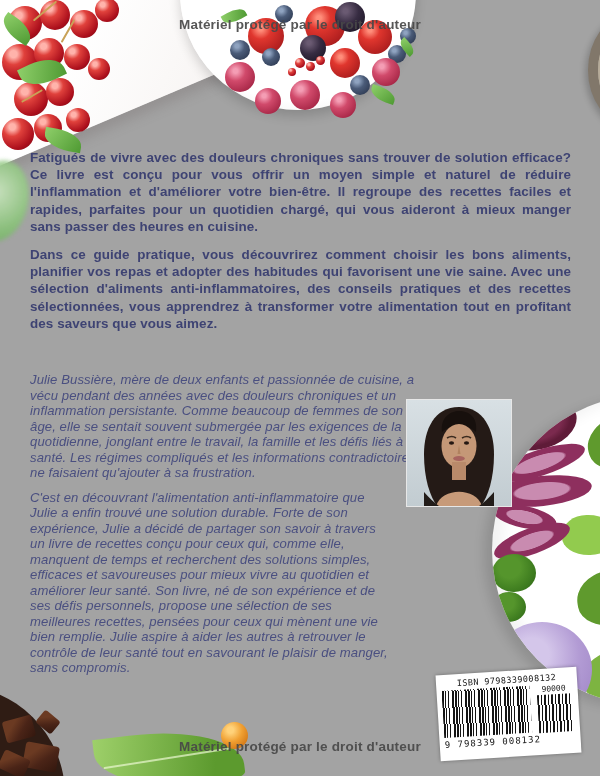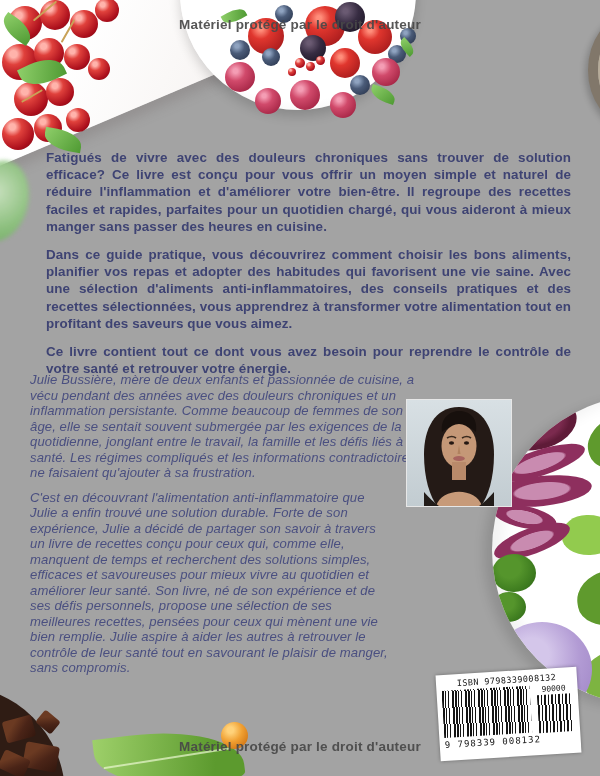--- a/index.html
+++ b/index.html
@@ -6,21 +6,21 @@
   .page{position:relative;width:600px;height:776px;background:#a3a3a3;overflow:hidden;
         font-family:"Liberation Sans",sans-serif;}
   
   .watermark{position:absolute;left:0;right:0;text-align:center;
              font-size:13.5px;font-weight:700;color:rgba(72,72,72,.92);
              letter-spacing:.2px;z-index:9;}
   .wm-top{top:17px;}
   .wm-bottom{top:739px;}
   
   .blurb{position:absolute;left:30px;top:149px;width:541px;z-index:4;}
-  .blurb p{margin:0 0 11px 16px;text-align:justify;font-size:13.4px;line-height:17.2px;
+  .blurb p{margin:0 0 11px 0;text-align:justify;font-size:13.4px;line-height:17.2px;
            font-weight:700;color:#3e4373;letter-spacing:.1px;}
   
   .bio{position:absolute;left:30px;top:372px;z-index:4;}
   .bio p{margin:0 0 9px 0;font-style:italic;font-size:13.1px;line-height:15.5px;
          font-weight:400;color:#4a4f80;letter-spacing:.1px;}
   .bio .bio-p1{width:402px;}
   .bio .bio-p2{width:362px;}
   .author-photo{position:absolute;left:407px;top:400px;width:104px;height:106px;
                 z-index:5;box-shadow:0 0 0 1px #e7e7e7;}
   
@@ -121,21 +121,20 @@
 
   <div class="leaf-bottom"></div>
   <div class="orange-berry"></div>
 
   <div class="watermark wm-top">Matériel protégé par le droit d'auteur</div>
   <div class="watermark wm-bottom">Matériel protégé par le droit d'auteur</div>
 
   <div class="blurb">
     <p>Fatigués de vivre avec des douleurs chroniques sans trouver de solution efficace? Ce livre est conçu pour vous offrir un moyen simple et naturel de réduire l'inflammation et d'améliorer votre bien-être. Il regroupe des recettes faciles et rapides, parfaites pour un quotidien chargé, qui vous aideront à mieux manger sans passer des heures en cuisine.</p>
     <p>Dans ce guide pratique, vous découvrirez comment choisir les bons aliments, planifier vos repas et adopter des habitudes qui favorisent une vie saine. Avec une sélection d'aliments anti-inflammatoires, des conseils pratiques et des recettes sélectionnées, vous apprendrez à transformer votre alimentation tout en profitant des saveurs que vous aimez.</p>
-    <p>Ce livre contient tout ce dont vous avez besoin pour reprendre le contrôle de votre santé et retrouver votre énergie.</p>
   </div>
 
   <div class="bio">
     <p class="bio-p1">Julie Bussière, mère de deux enfants et passionnée de cuisine, a vécu pendant des années avec des douleurs chroniques et un inflammation persistante. Comme beaucoup de femmes de son âge, elle se sentait souvent submergée par les exigences de la vie quotidienne, jonglant entre le travail, la famille et les défis liés à sa santé. Les régimes compliqués et les informations contradictoires ne faisaient qu'ajouter à sa frustration.</p>
     <p class="bio-p2">C'est en découvrant l'alimentation anti-inflammatoire que Julie a enfin trouvé une solution durable. Forte de son expérience, Julie a décidé de partager son savoir à travers un livre de recettes conçu pour ceux qui, comme elle, manquent de temps et recherchent des solutions simples, efficaces et savoureuses pour mieux vivre au quotidien et améliorer leur santé. Son livre, né de son expérience et de ses défis personnels, propose une sélection de ses meilleures recettes, pensées pour ceux qui mènent une vie bien remplie. Julie aspire à aider les autres à retrouver le contrôle de leur santé tout en savourant le plaisir de manger, sans compromis.</p>
   </div>
 
   <div class="author-photo">
     <svg width="104" height="106" viewBox="0 0 104 106" xmlns="http://www.w3.org/2000/svg">
       <defs>

